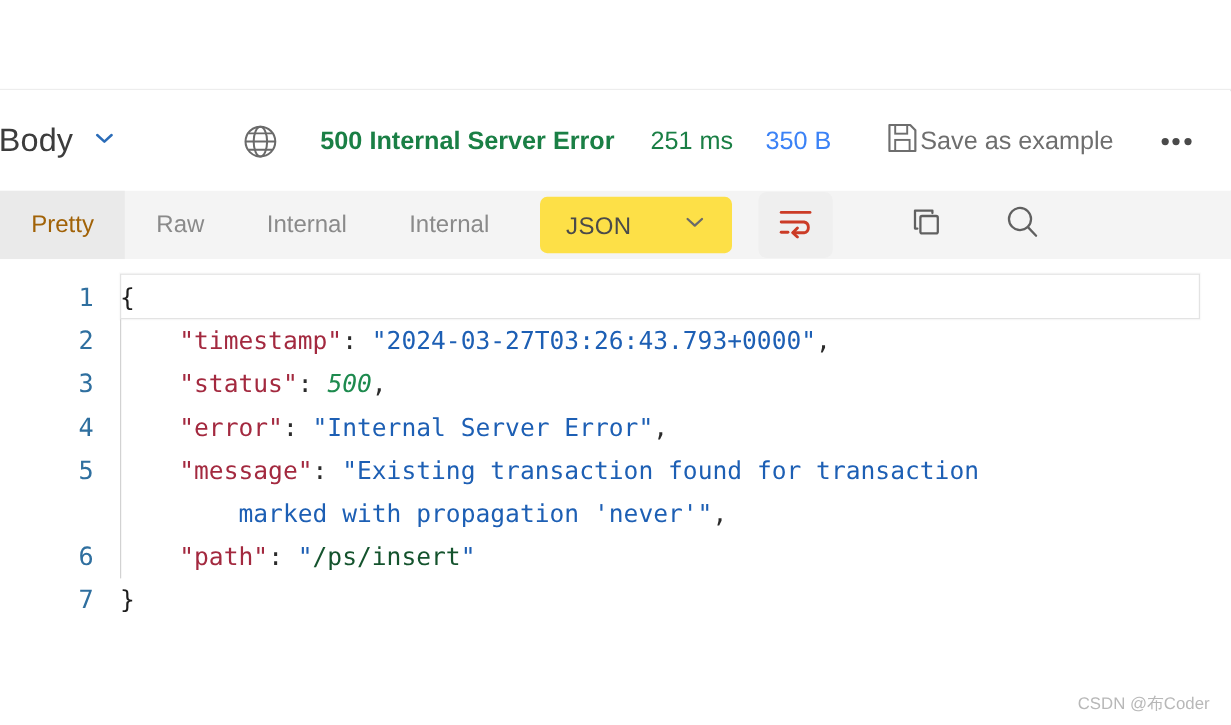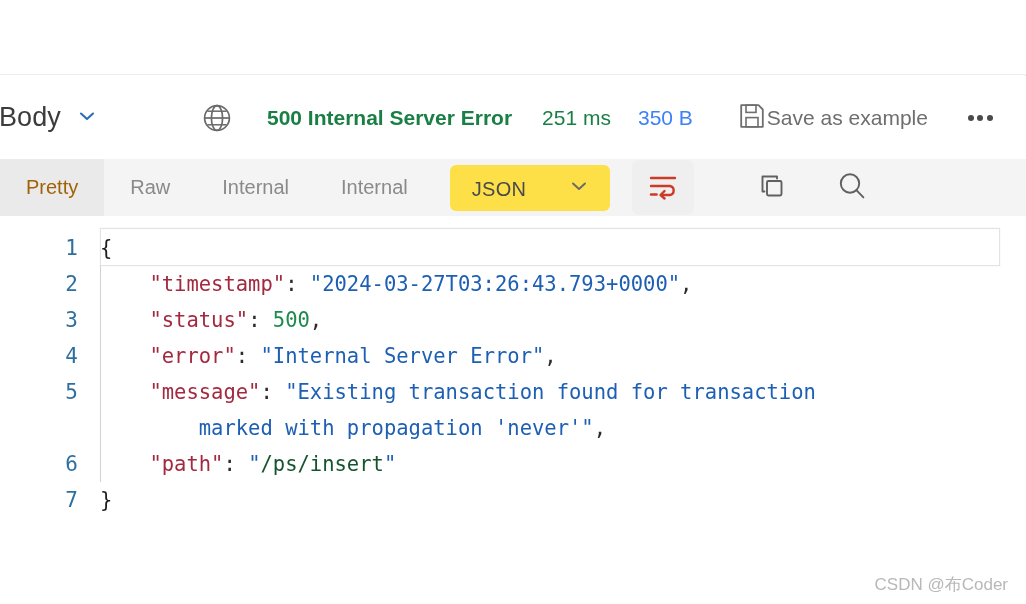--- a/index.html
+++ b/index.html
@@ -141,37 +141,37 @@
   }
 
   .code-lines {
     position: absolute; left: 100px; top: 14px;
     width: 910px;
     white-space: pre;
   }
   .code-lines .ln { height: 36px; }
   .k { color: #a3293f; }
   .s { color: #1d5fb4; }
-  .n { color: #1d8a4e; }
+  .n { color: #1d8a4e; font-style: italic; }
   .p { color: #2b2b2b; }
   .brace { color: #1d1d1d; }
   .link { color: #14532d; cursor: pointer; }
 
   .line1-highlight {
     position: absolute; left: 100px; top: 12px;
     width: 900px; height: 38px;
     border: 1px solid #e3e3e3;
     background: #ffffff;
     box-shadow: 0 0 0 1px #fafafa;
   }
 
   
   .watermark {
     position: absolute; right: 17px; bottom: 8px;
-    font-size: 17px; color: #b8b8b8;
+    font-size: 14px; color: #b8b8b8;
     font-family: "Liberation Sans", sans-serif;
     user-select: none;
   }
 </style>
 </head>
 <body>
 
 <div id="app">
 
   <div class="top-blank"></div>

